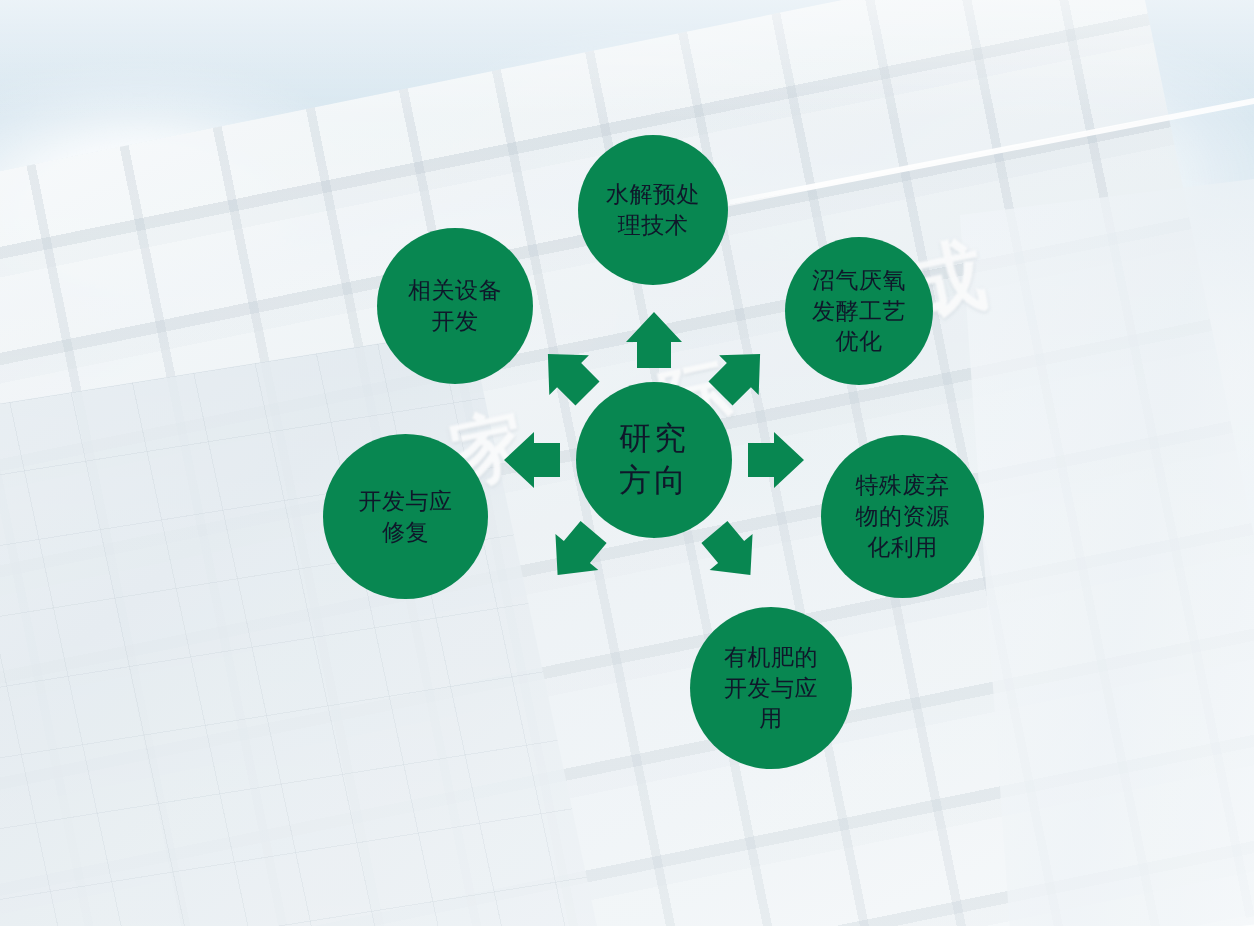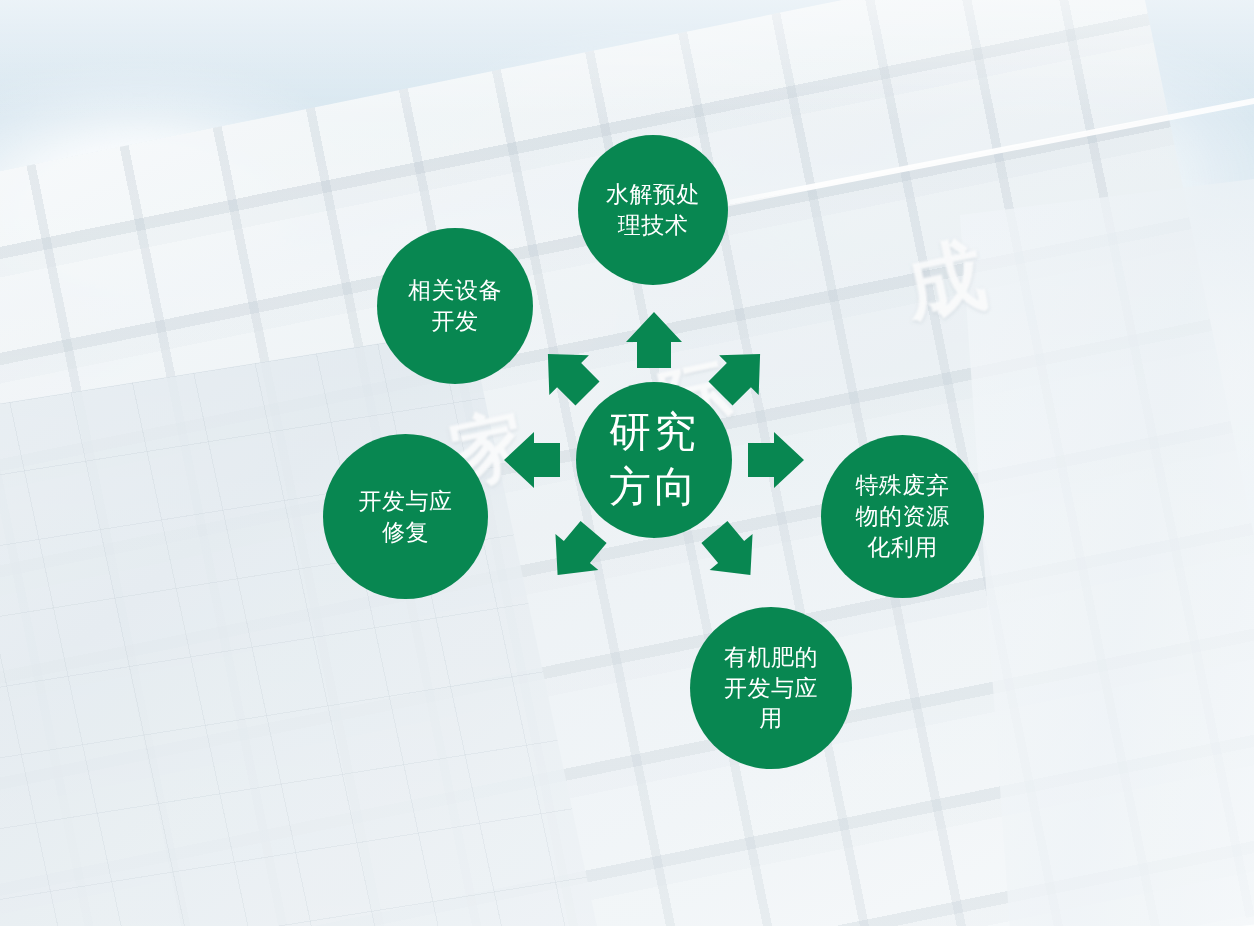--- a/index.html
+++ b/index.html
@@ -136,33 +136,33 @@
 
   
   .diagram { position: absolute; inset: 0; }
 
   .arrows { position: absolute; left: 0; top: 0; width: 1254px; height: 926px; }
 
   .node {
     position: absolute;
     border-radius: 50%;
     background: #088751;
-    color: #ffffff;
+    color: #0f172a;
     display: flex;
     align-items: center;
     justify-content: center;
     text-align: center;
     line-height: 1.34;
     letter-spacing: .5px;
     box-sizing: border-box;
     padding: 4px;
   }
   .node-label { display: block; white-space: pre-line; }
   .node.center {
-    font-size: 42px;
+    font-size: 32px;
     letter-spacing: 3px;
     line-height: 1.30;
   }
   .node.spoke { font-size: 23px; }
 </style>
 </head>
 <body>
 
 <div id="stage">
 
@@ -208,20 +208,25 @@
     <div class="node center" style="left:576px; top:382px; width:156px; height:156px;">
       <span class="node-label">研究
 方向</span>
     </div>
 
     <div class="node spoke" style="left:578px; top:135px; width:150px; height:150px;">
       <span class="node-label">水解预处
 理技术</span>
     </div>
 
+    <div class="node spoke" style="left:785px; top:237px; width:148px; height:148px;">
+      <span class="node-label">沼气厌氧
+发酵工艺
+优化</span>
+    </div>
 
     <div class="node spoke" style="left:821px; top:435px; width:163px; height:163px;">
       <span class="node-label">特殊废弃
 物的资源
 化利用</span>
     </div>
 
     <div class="node spoke" style="left:690px; top:607px; width:162px; height:162px;">
       <span class="node-label">有机肥的
 开发与应

